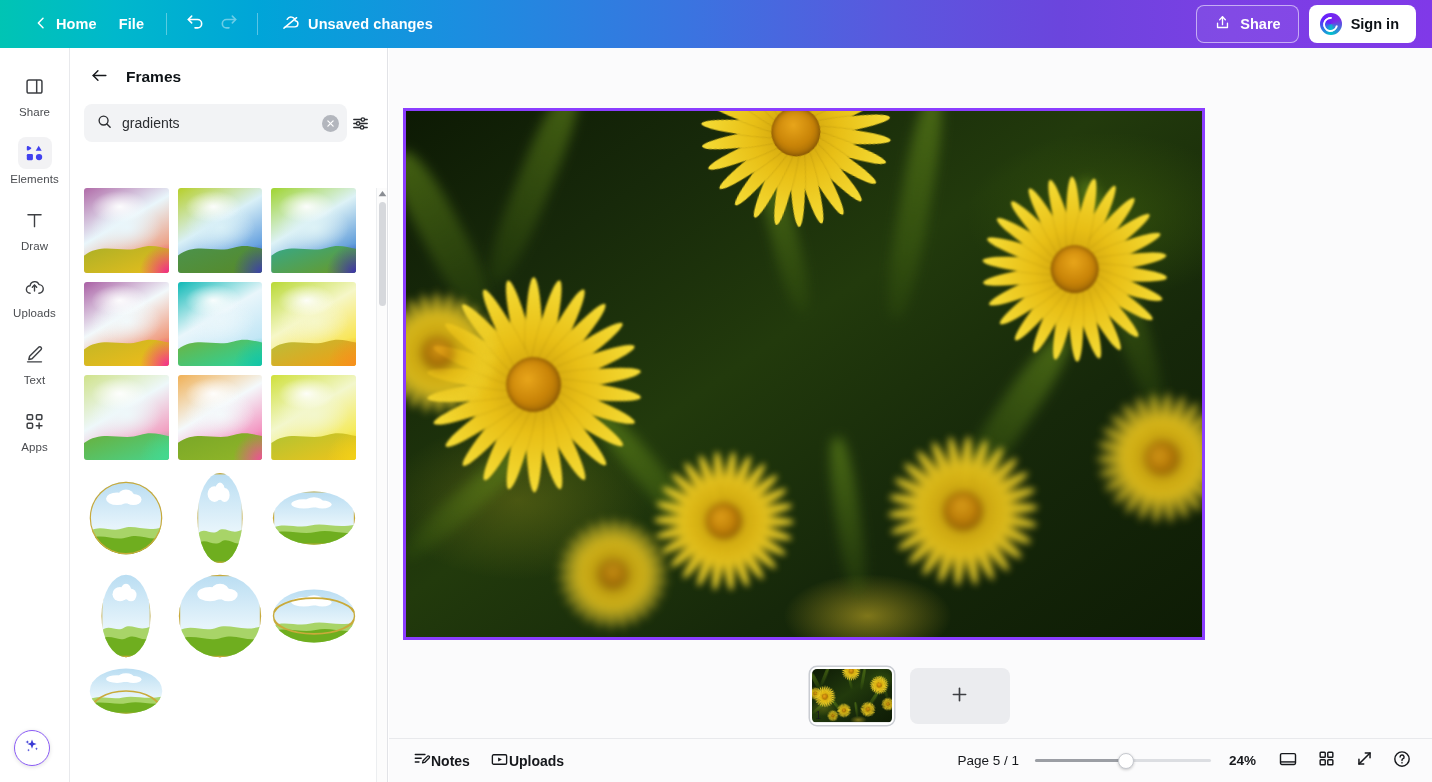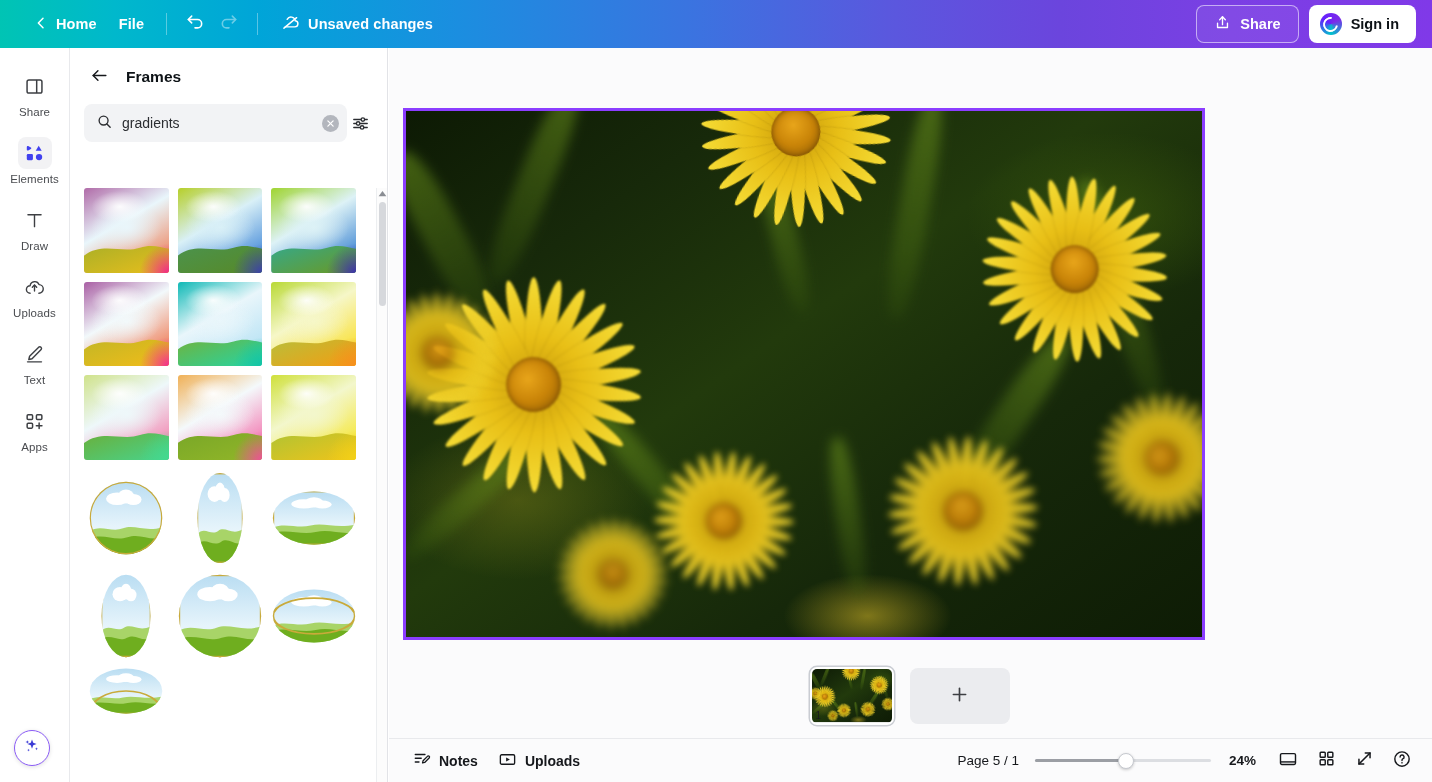--- a/index.html
+++ b/index.html
@@ -224,21 +224,21 @@
     color:#3d3f43;
   }
 
   
   .bottombar {
     position:absolute; left:389px; bottom:0; width:1043px; height:44px;
     background:#fbfbfc; border-top:1px solid #e8e9ec;
     display:flex; align-items:center; padding:0 14px;
   }
   .bb-item {
-    display:flex; align-items:center; gap:8px;
+    display:flex; align-items:center; 
     font-size:14px; font-weight:700; color:#16181c;
     padding:6px 10px; border-radius:7px; cursor:pointer;
   }
   .bb-right { margin-left:auto; display:flex; align-items:center; gap:6px; }
   .page-ind { font-size:13.5px; color:#16181c; font-weight:400; margin-right:10px; }
   .zoom-slider {
     position:relative; width:176px; height:16px; display:flex; align-items:center;
     cursor:pointer; margin-right:12px;
   }
   .zs-track { position:absolute; left:0; right:0; height:3px; background:#dcdee2; border-radius:2px; }

